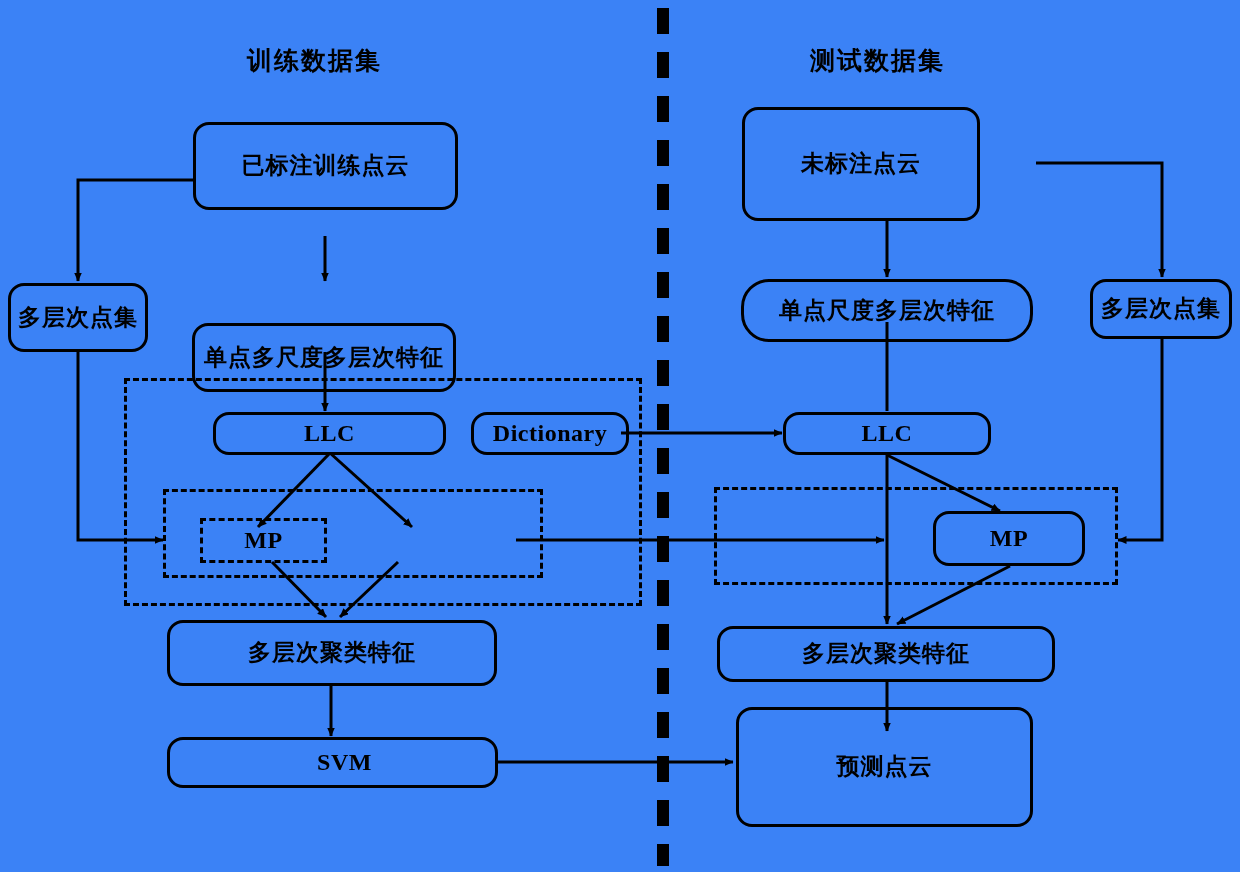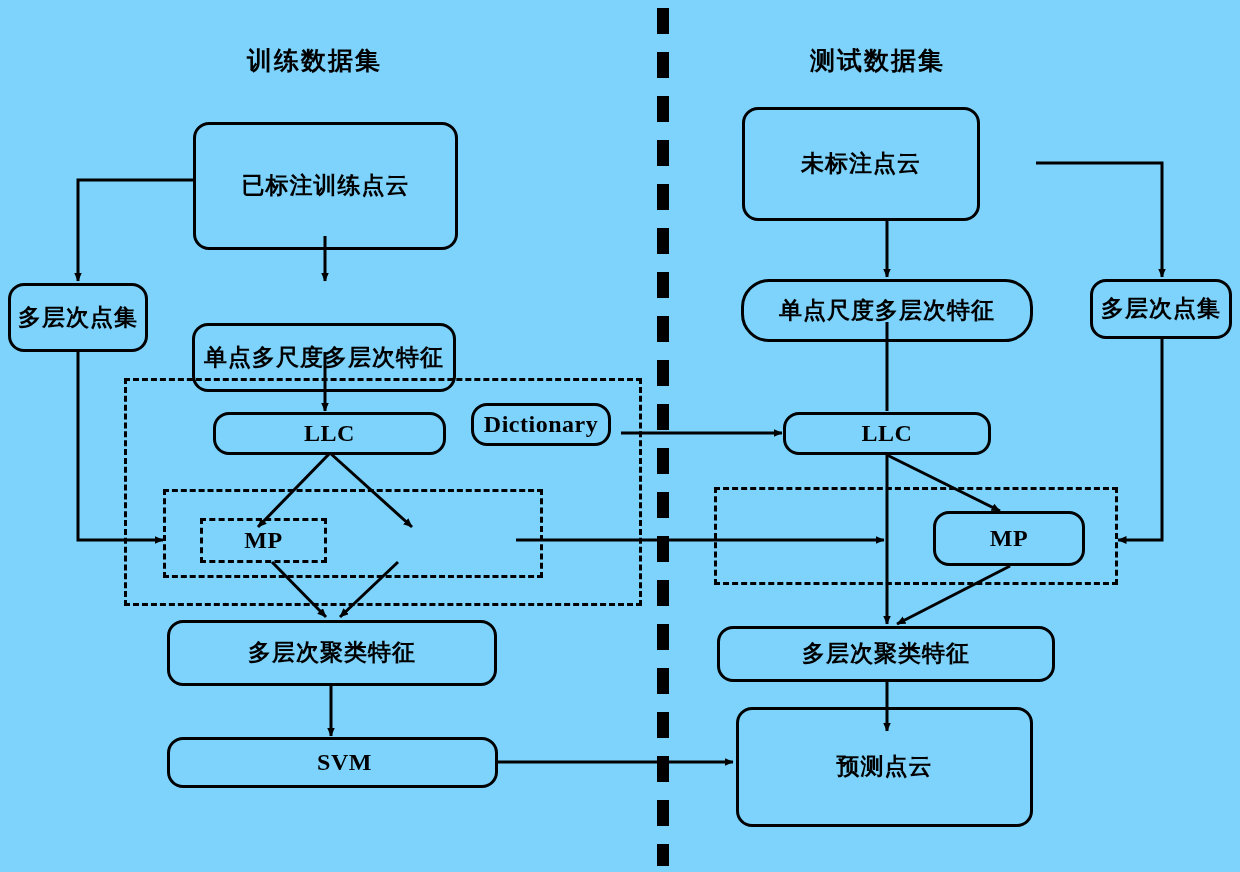--- a/index.html
+++ b/index.html
@@ -7,21 +7,21 @@
     padding: 0;
     background: #ffffff;
   }
   body {
     font-family: "Liberation Sans", "DejaVu Sans", sans-serif;
   }
   #canvas {
     position: relative;
     width: 1240px;
     height: 872px;
-    background: #7dd3fc;
+    background: #3b82f6;
     overflow: hidden;
   }
   svg.layer {
     position: absolute;
     left: 0;
     top: 0;
     width: 1240px;
     height: 872px;
   }
   .node {
@@ -126,37 +126,37 @@
 
     <line x1="663" y1="8" x2="663" y2="866" stroke="#000" stroke-width="12" stroke-dasharray="26 18" stroke-linecap="butt"></line>
   </svg>
 
   <div class="section-title" style="left:247px; top:44px;">训练数据集</div>
   <div class="section-title" style="left:810px; top:44px;">测试数据集</div>
 
   <div class="node dashbox" style="left:124px; top:378px; width:518px; height:228px;"></div>
   <div class="node dashbox-inner" style="left:163px; top:489px; width:380px; height:89px;"></div>
 
-  <div class="node solid" style="left:193px; top:122px; width:265px; height:128px;">
+  <div class="node solid" style="left:193px; top:122px; width:265px; height:88px;">
     <span class="label-cn">已标注训练点云</span>
   </div>
 
   <div class="node solid" style="left:8px; top:283px; width:140px; height:69px;">
     <span class="label-cn">多层次点集</span>
   </div>
 
   <div class="node solid" style="left:192px; top:283px; width:264px; height:69px;margin-top:40px;">
     <span class="label-cn">单点多尺度多层次特征</span>
   </div>
 
   <div class="node solid" style="left:213px; top:412px; width:233px; height:43px;">
     <span class="label-en">LLC</span>
   </div>
 
-  <div class="node solid" style="left:471px; top:403px; width:140px; height:43px;justify-content:center;">
+  <div class="node solid" style="left:471px; top:412px; width:158px; height:43px;justify-content:center;">
     <span class="label-en">Dictionary</span>
   </div>
 
   <div class="node dashbox-inner" style="left:200px; top:518px; width:127px; height:45px;">
     <span class="label-en">MP</span>
   </div>
 
 
   <div class="node solid" style="left:167px; top:620px; width:330px; height:66px;">
     <span class="label-cn">多层次聚类特征</span>

